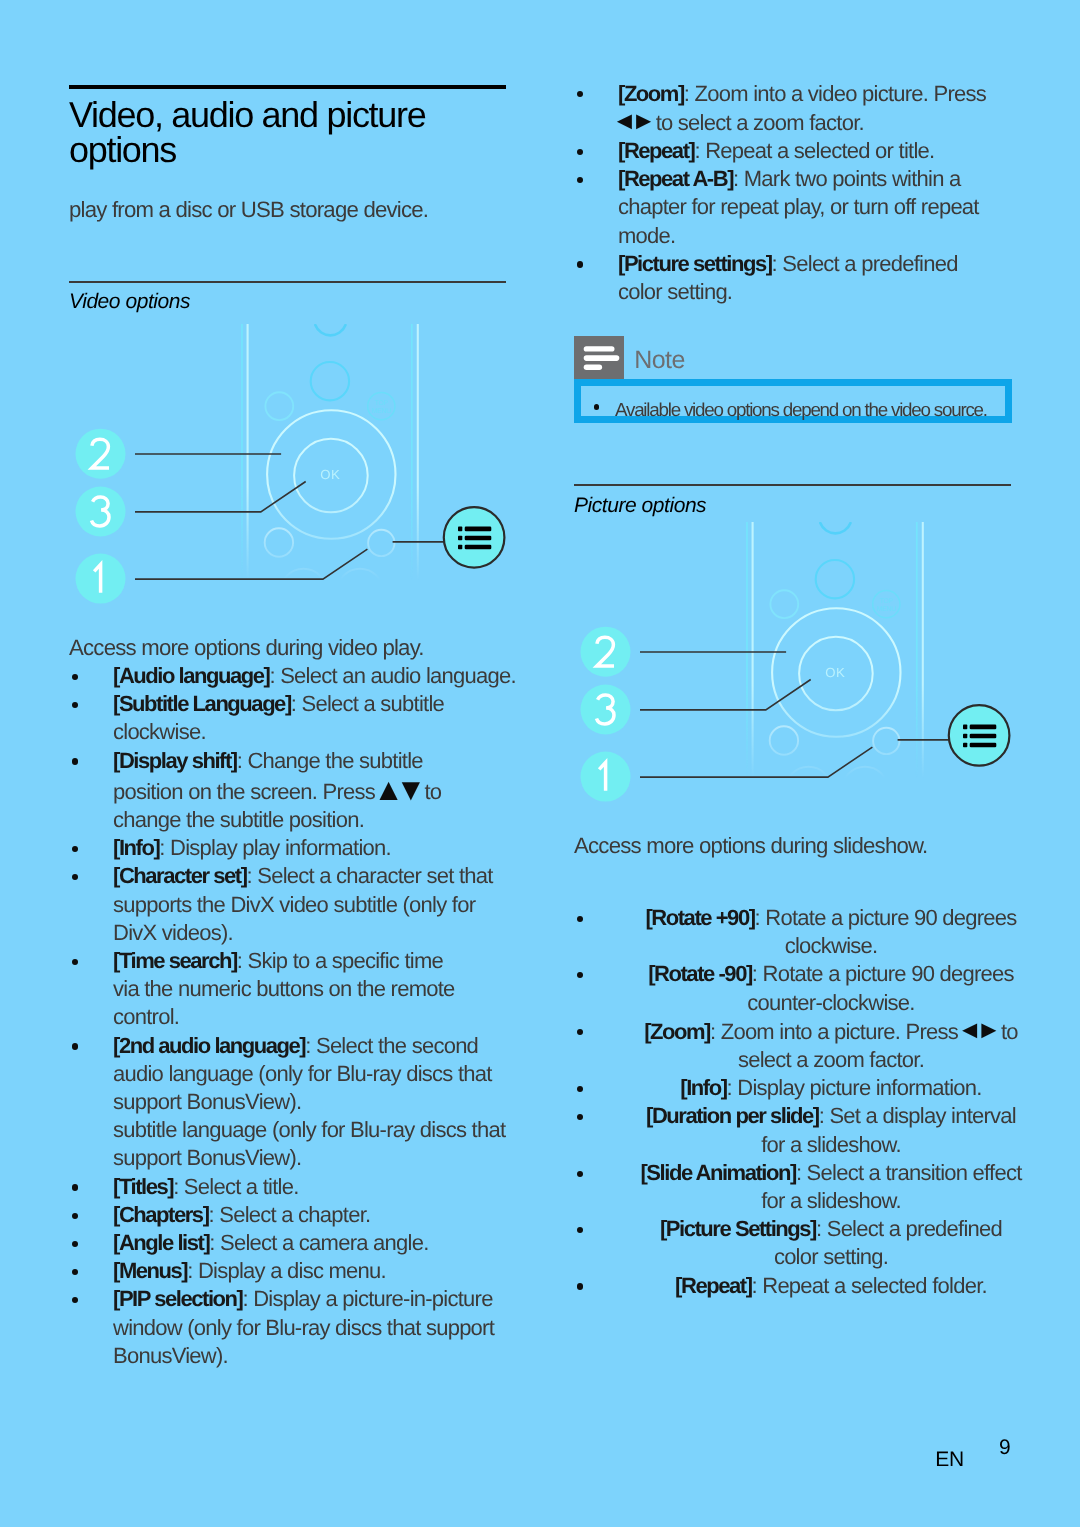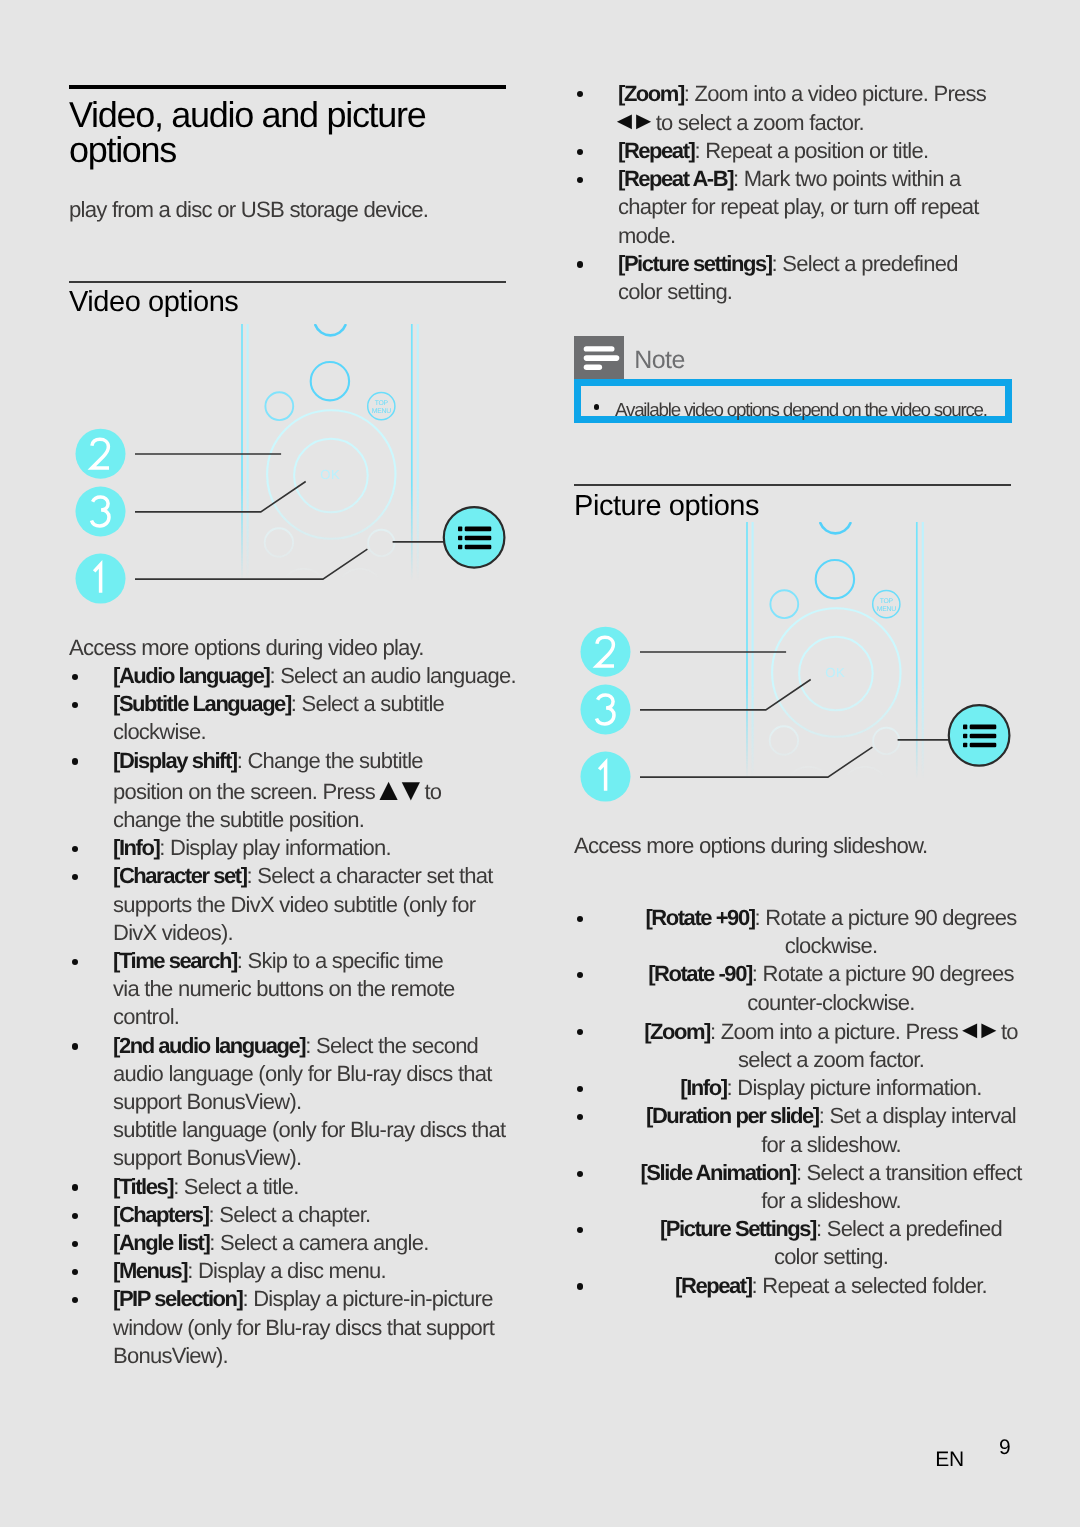--- a/index.html
+++ b/index.html
@@ -1,30 +1,30 @@
 <!DOCTYPE html>
 <html><head>
 <meta charset="utf-8">
 <title>Video, audio and picture options</title>
 <style>
   html,body{margin:0;padding:0;background:#ffffff;}
   body{width:1080px;height:1527px;position:relative;overflow:hidden;
        font-family:"Liberation Sans", sans-serif;color:#3c3a39;-webkit-font-smoothing:antialiased;text-rendering:geometricPrecision;}
-  .page{position:absolute;left:0;top:0;width:1080px;height:1527px;background:#e5e5e5;}
+  .page{position:absolute;left:0;top:0;width:1080px;height:1527px;background:#7dd3fc;}
   .col{position:absolute;width:437px;top:0;}
   .col-left{left:69px;}
   .col-right{left:574px;}
 
   .rule-thick{position:absolute;height:4.5px;background:#000;width:437px;}
   .rule-thin{position:absolute;height:1.6px;background:#3a3a3a;width:437px;}
 
   .chap-title{position:absolute;width:470px;font-weight:400;font-size:36px;
       line-height:35.4px;letter-spacing:-1.3px;color:#000;}
-  .sec-title{position:absolute;width:437px;font-weight:400;font-size:29px;
-      line-height:34px;letter-spacing:-0.45px;color:#000;}
+  .sec-title{position:absolute;width:437px;font-weight:400;font-size:21px;
+      line-height:34px;letter-spacing:-0.45px;color:#000;font-style:italic;}
 
   .body{position:absolute;width:470px;font-size:22.2px;line-height:28.2px;
       letter-spacing:-0.78px;color:#3c3a39;}
   .body .ln{white-space:nowrap;}
 
   .bl{position:absolute;width:470px;}
   .bl .ln{position:relative;padding-left:44px;font-size:22px;line-height:28.2px;
       letter-spacing:-0.75px;color:#3c3a39;white-space:nowrap;}
   .bl .bullet{position:absolute;left:2.9px;top:11.7px;width:6.3px;height:6.3px;border-radius:50%;
       background:#0d0d0d;font-size:0;line-height:0;}
@@ -174,21 +174,21 @@
         <div class="ln">window (only for Blu-ray discs that support</div>
         <div class="ln">BonusView).</div>
       </div>
   </div>
 
   <div class="col col-right">
 
     <div class="bl" style="top:79.5px;">
         <div class="ln"><span class="bullet">•</span><b>[Zoom]</b><span>: Zoom into a video picture. Press</span></div>
         <div class="ln"><span class="arr">◄►</span> to select a zoom factor.</div>
-        <div class="ln"><span class="bullet">•</span><b>[Repeat]</b><span>: Repeat a position or title.</span></div>
+        <div class="ln"><span class="bullet">•</span><b>[Repeat]</b><span>: Repeat a selected or title.</span></div>
         <div class="ln"><span class="bullet">•</span><b>[Repeat A-B]</b><span>: Mark two points within a</span></div>
         <div class="ln">chapter for repeat play, or turn off repeat</div>
         <div class="ln">mode.</div>
         <div class="ln"><span class="bullet">•</span><b>[Picture settings]</b><span>: Select a predefined</span></div>
         <div class="ln">color setting.</div>
       </div>
 
     <div class="note-wrap" style="top:336px;height:87px;">
       <div class="note-icon">
         <svg width="50" height="43.5" viewBox="0 0 50 43.5">

